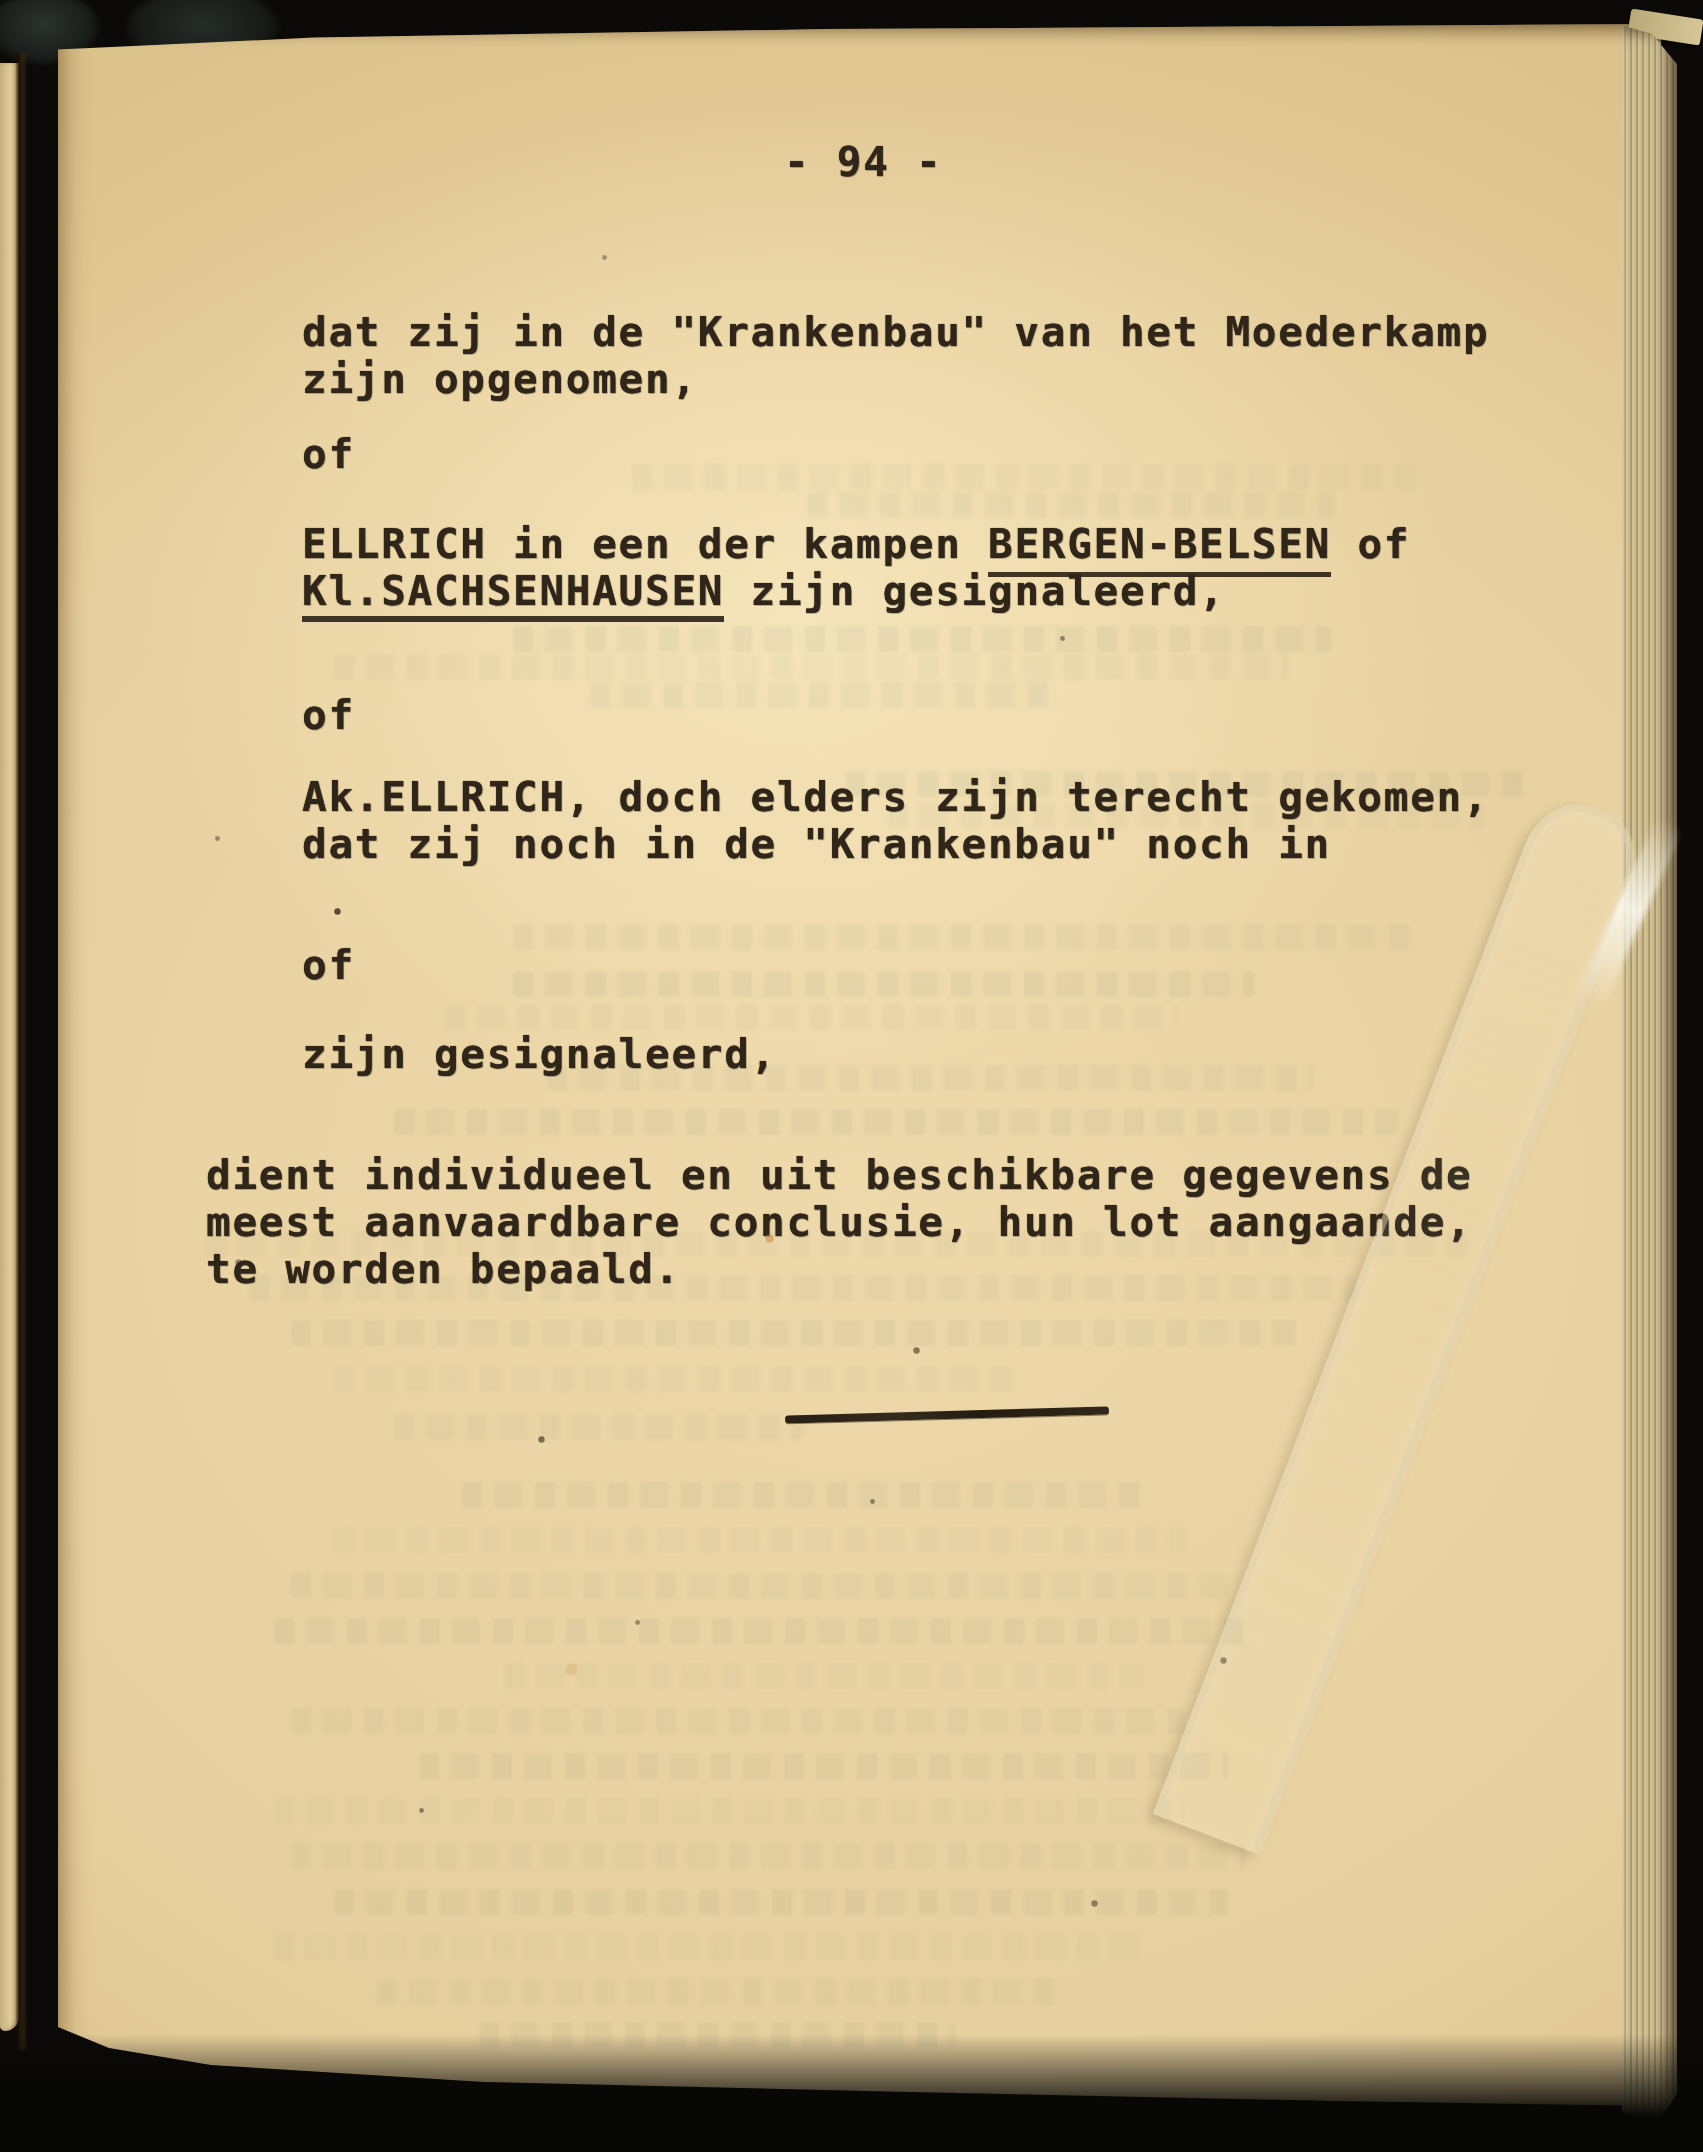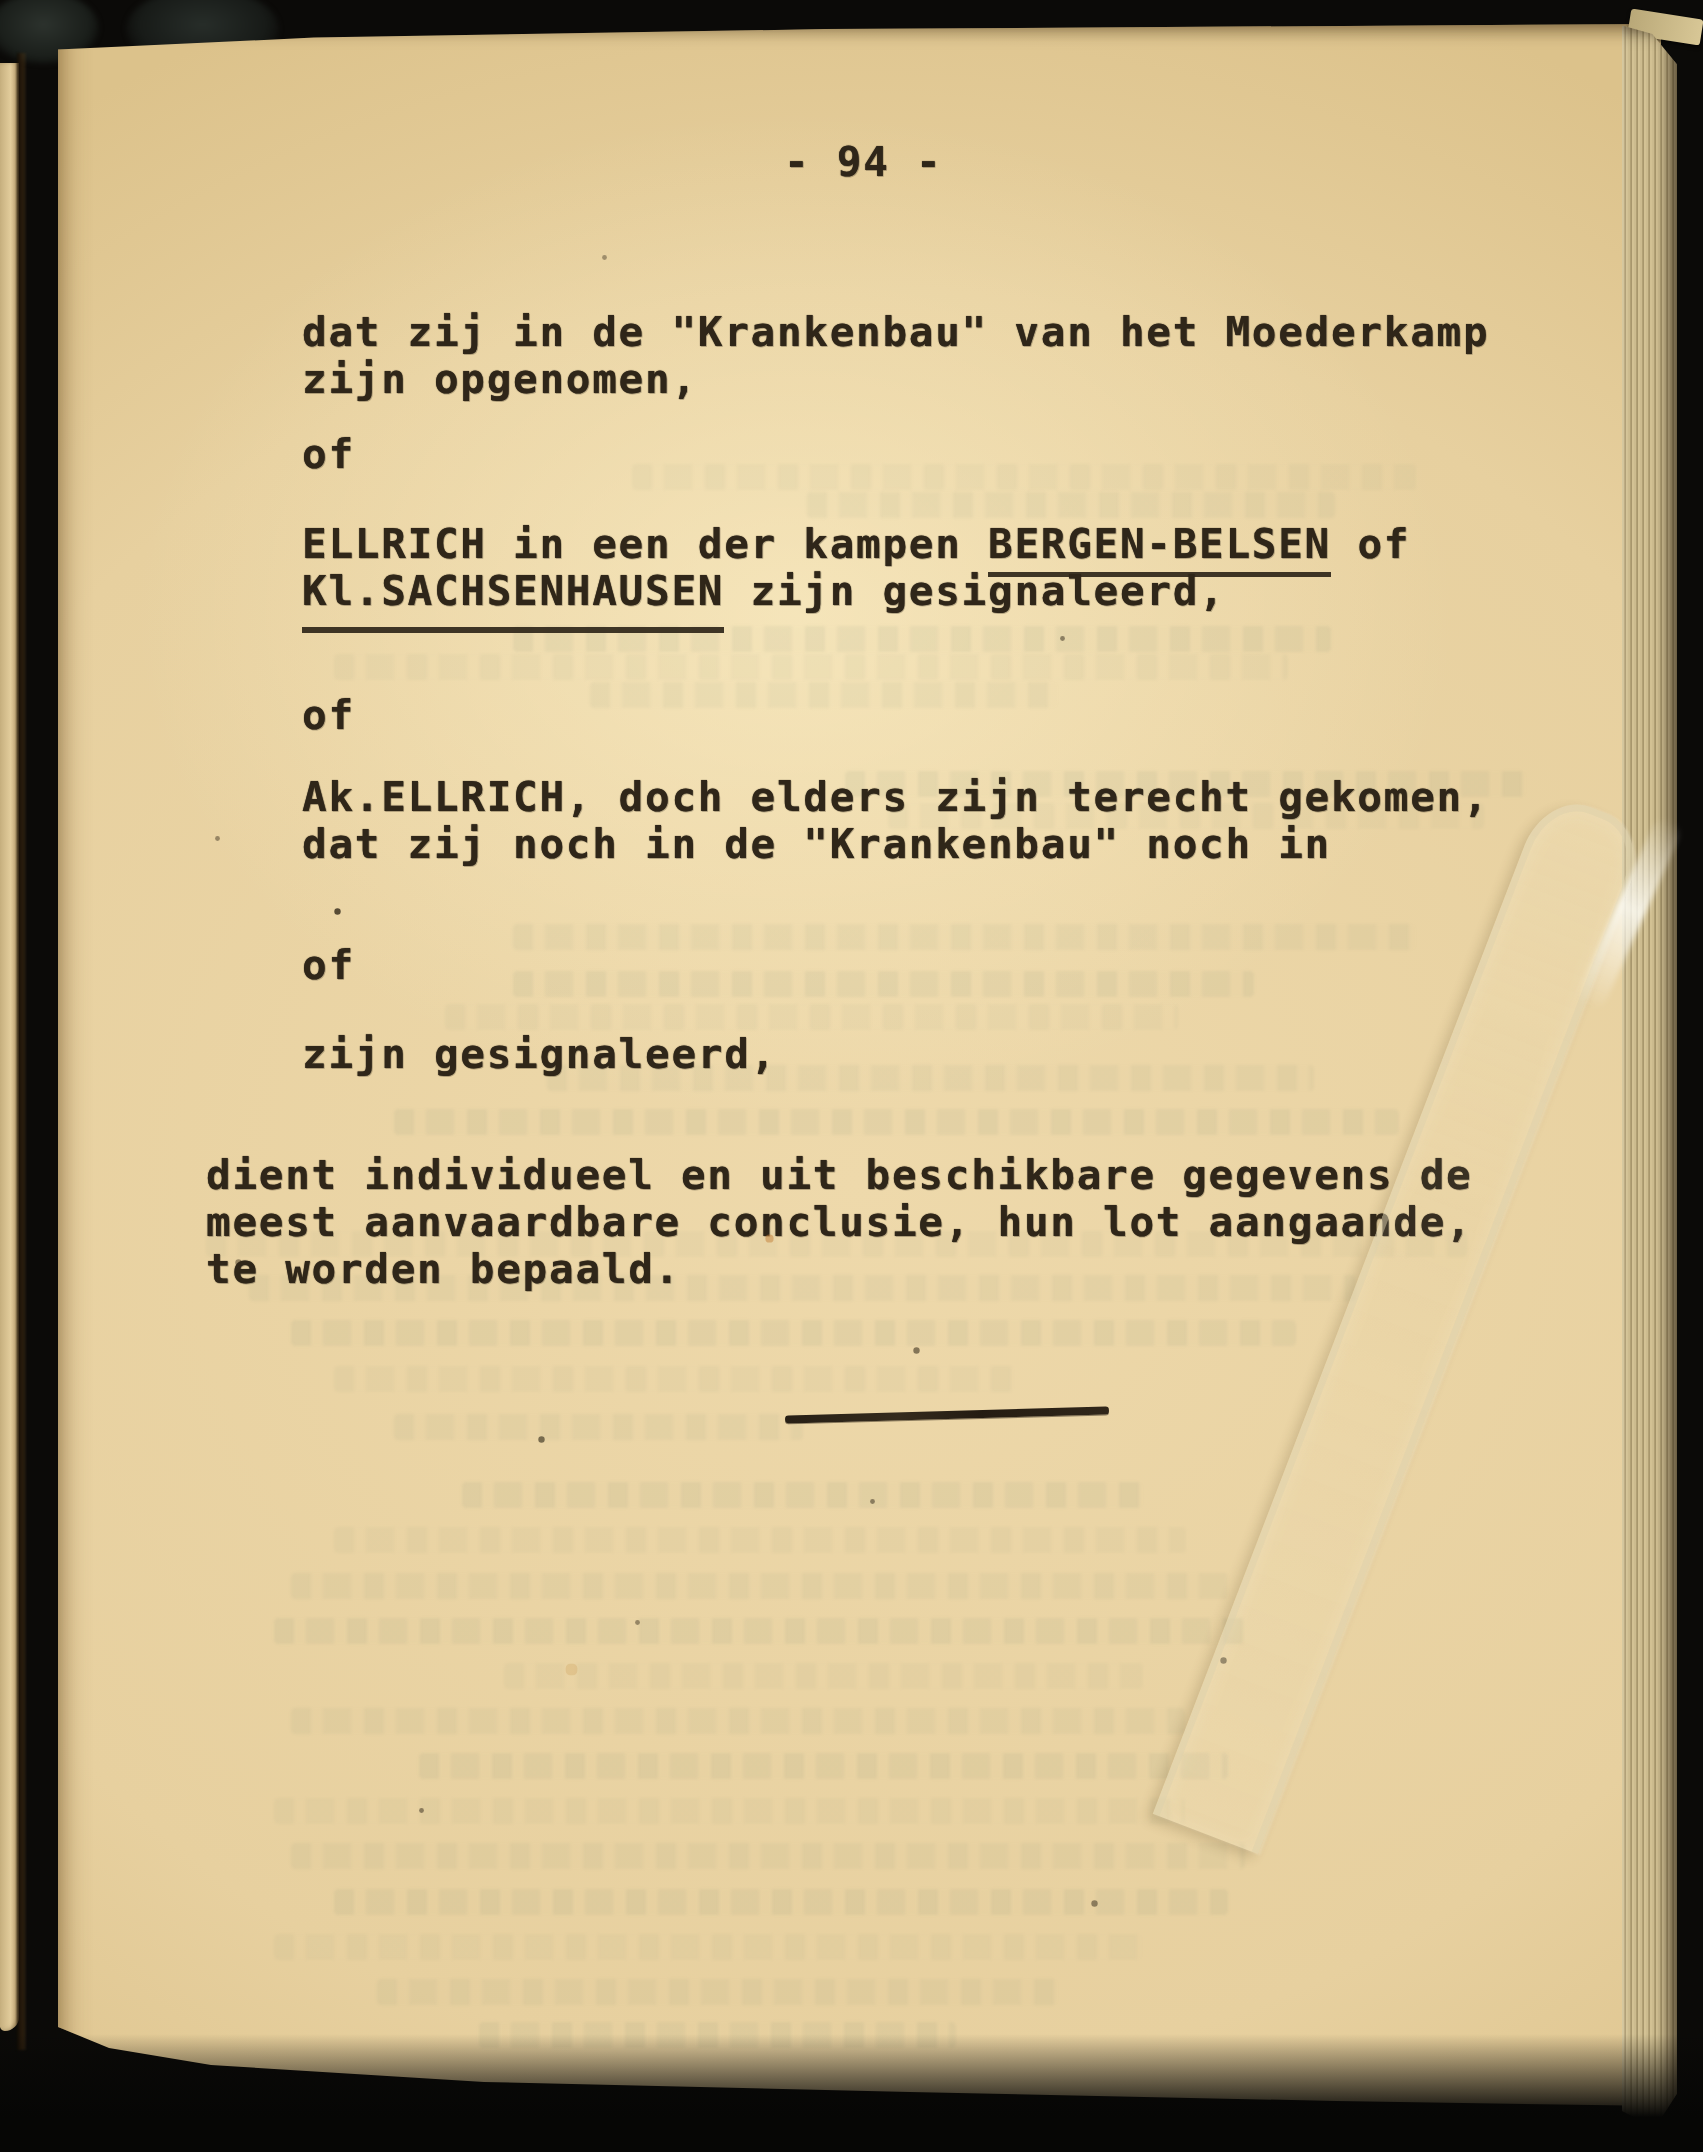--- a/index.html
+++ b/index.html
@@ -42,21 +42,21 @@
   
   .bleed{position:absolute;height:25.6px;border-radius:4.3px;filter:blur(1.7px);opacity:.6;
     background:repeating-linear-gradient(90deg,
       rgba(122,138,112,.17) 0 20.4px, rgba(122,138,112,.02) 20.4px 32px,
       rgba(122,138,112,.14) 32px 60px, rgba(122,138,112,.02) 60px 73px);}
   
   .tblock{position:absolute;font-weight:700;font-size:41px;line-height:47px;
     letter-spacing:1.7px;color:#2f2619;white-space:pre;
     text-shadow:0 0 1.1px rgba(47,38,25,.9), 0.9px 0.9px 0 rgba(47,38,25,.22);}
   .u{border-bottom:5.1px solid rgba(47,38,25,.92);padding-bottom:4.3px;}
-  .u2{border-bottom:6px solid rgba(47,38,25,.92);padding-bottom:12px;}
+  .u2{border-bottom:6px solid rgba(47,38,25,.92);padding-bottom:1px;}
   .rule{position:absolute;border-radius:3.4px;
     background:linear-gradient(90deg,#271f15,#352b1d 35%,#241c12 60%,#31271a);
     box-shadow:0 0.9px 0 rgba(40,30,18,.5);}
   
   #specks{position:absolute;left:0;top:0;width:3.4px;height:3.4px;border-radius:50%;background:transparent;
     box-shadow:
       278px 886px 0 1.7px rgba(50,40,25,.8),
       1586px 228px 0 1.7px rgba(50,40,25,.65),
       482px 1414px 0 1.7px rgba(45,38,22,.6),
       1262px 523px 0 0.9px rgba(50,40,25,.5),

